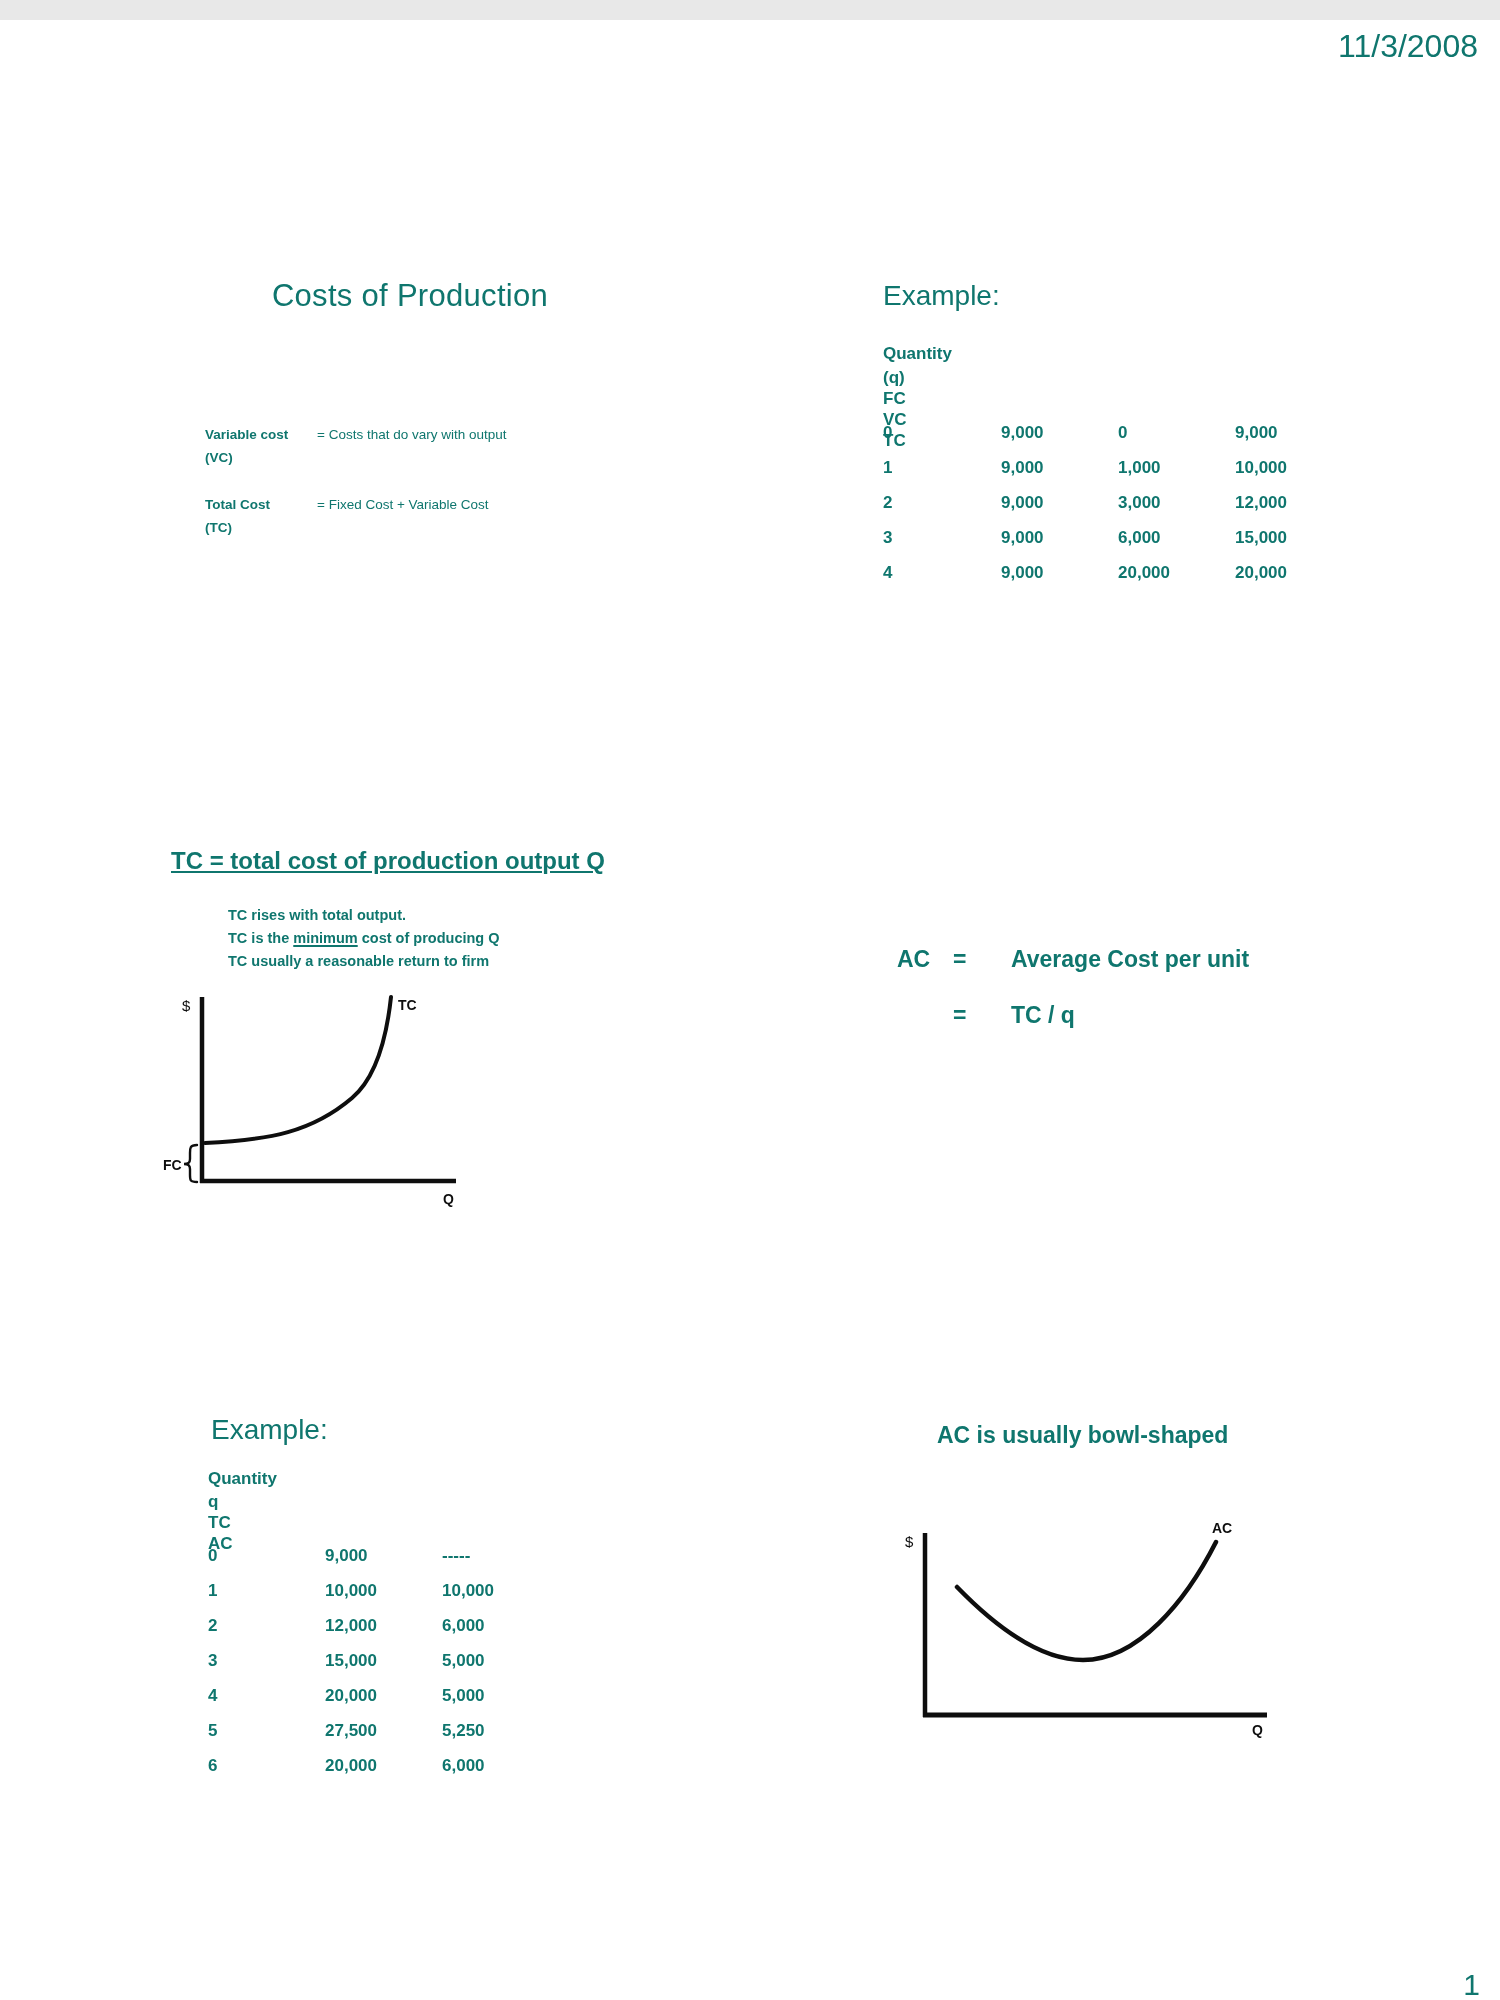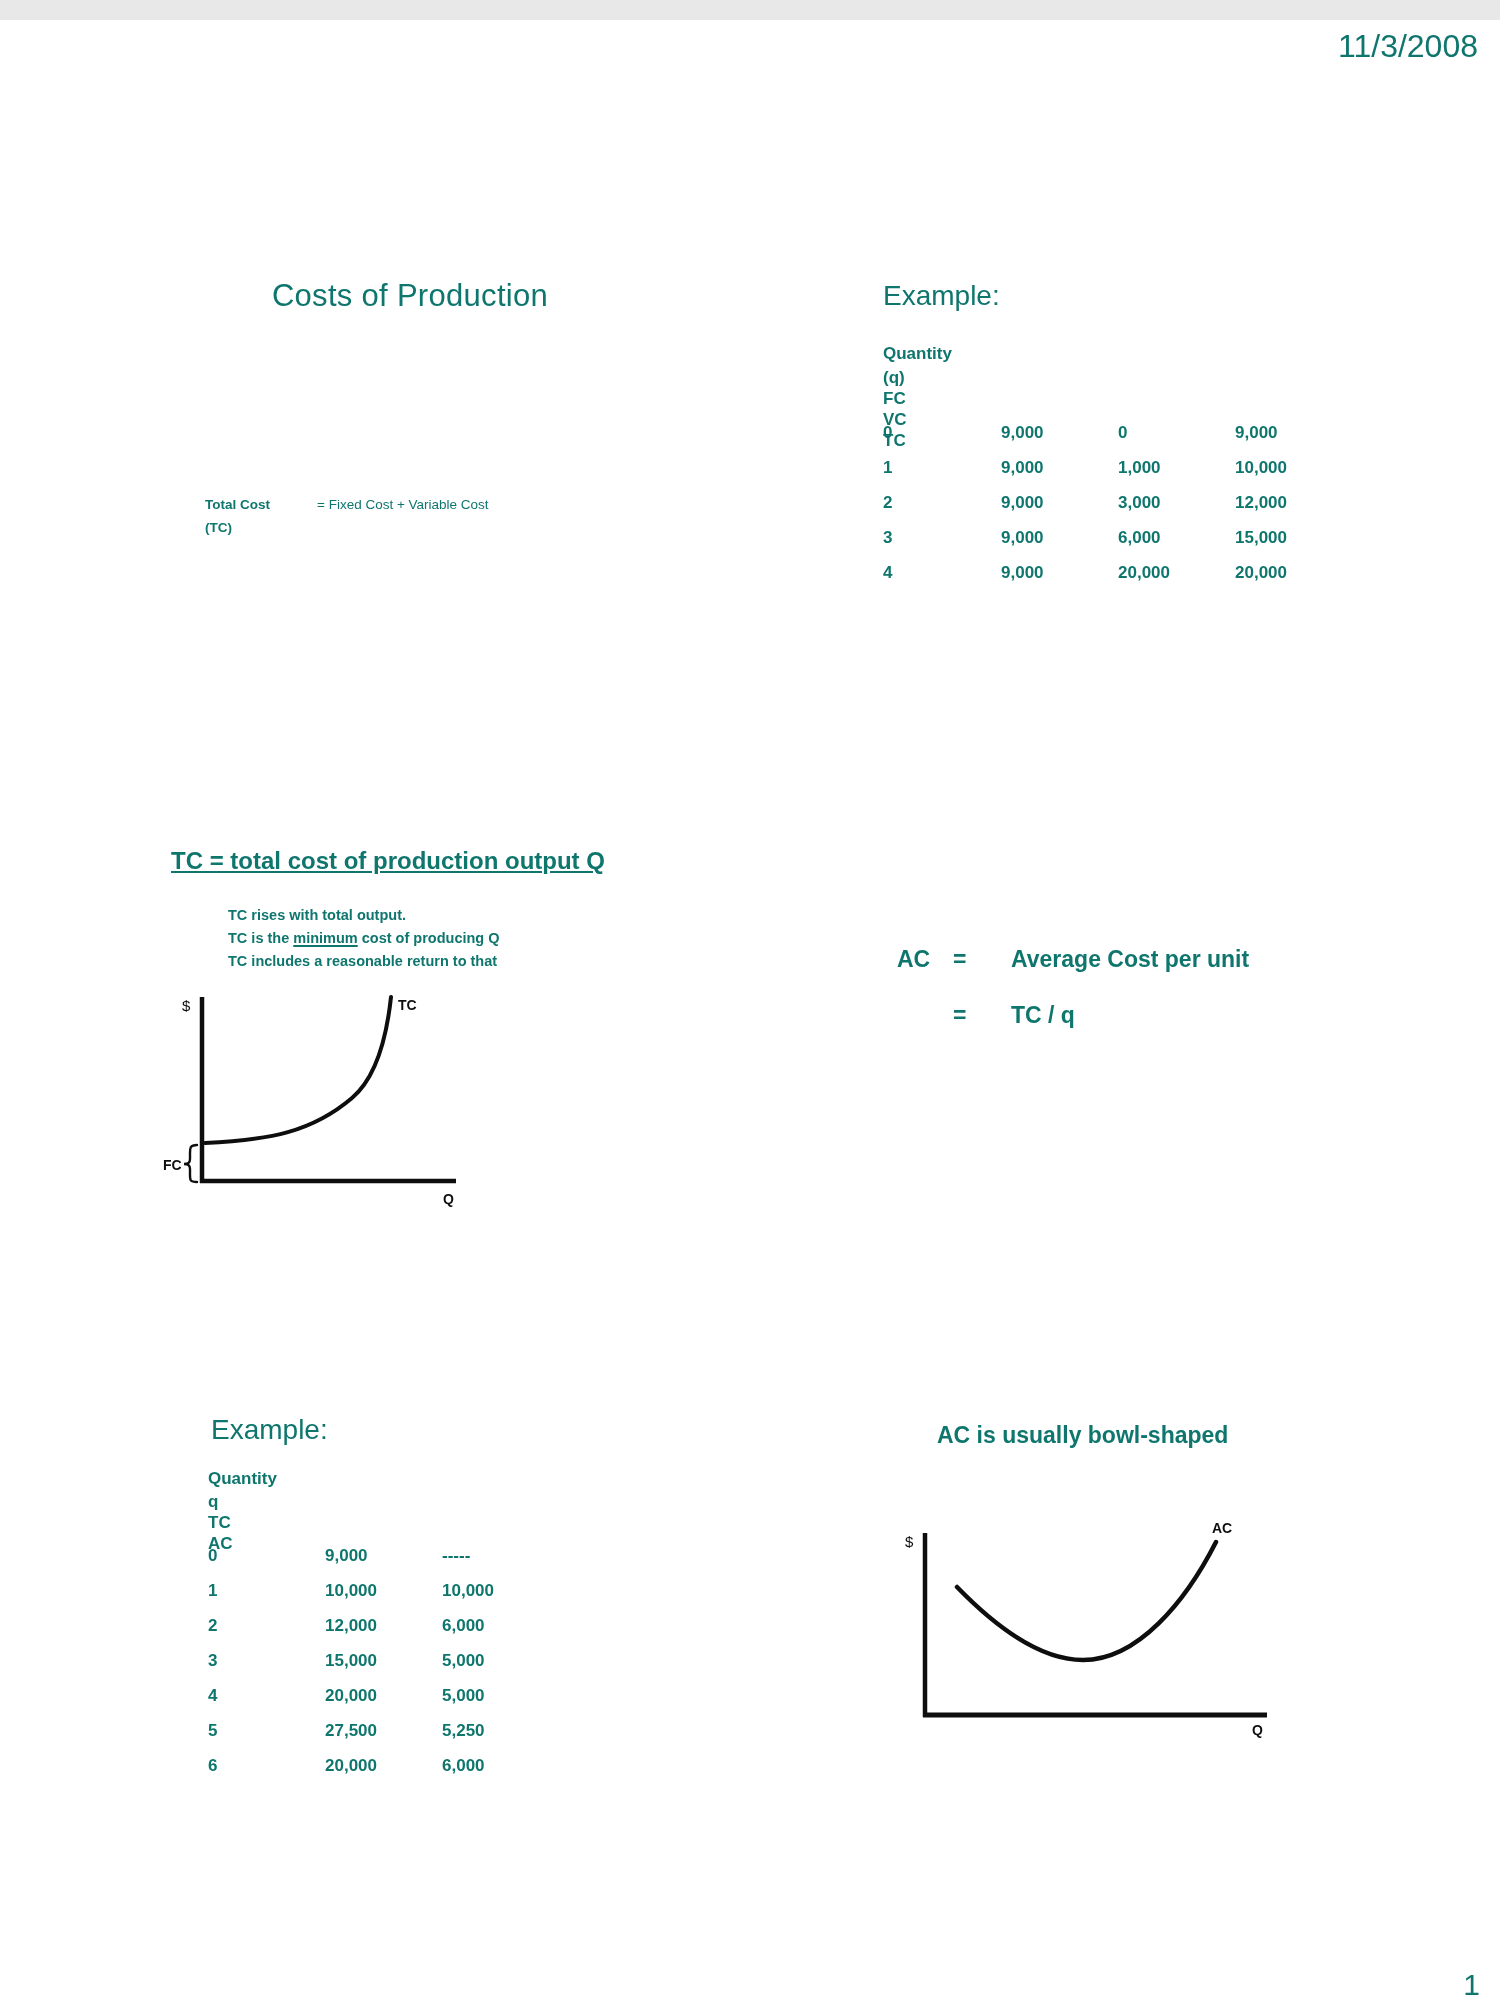--- a/index.html
+++ b/index.html
@@ -66,20 +66,29 @@
 <body>
 
 <div class="page">
 
   <div class="abs date nowrap">11/3/2008</div>
   <div class="abs pageno">1</div>
 
   <div class="abs s1-title nowrap">Costs of Production</div>
 
 
+  <div class="abs def d2">
+    <div class="def-term">
+      <div>Variable cost</div>
+      <div>(VC)</div>
+    </div>
+    <div>
+      <div class="nowrap">= Costs that do vary with output</div>
+    </div>
+  </div>
 
   <div class="abs def d3">
     <div class="def-term">
       <div>Total Cost</div>
       <div>(TC)</div>
     </div>
     <div>
       <div class="nowrap">= Fixed Cost + Variable Cost</div>
     </div>
   </div>
@@ -122,21 +131,21 @@
         <div class="tcell">9,000</div>
         <div class="tcell">20,000</div>
         <div class="tcell">20,000</div>
       </div>
     </div>
 
   <div class="abs s3-title nowrap">TC = total cost of production output Q</div>
   <div class="abs s3-bullets">
     <div class="nowrap">TC rises with total output.</div>
     <div class="nowrap"><span>TC is the </span><span class="u">minimum</span><span> cost of producing Q</span></div>
-    <div class="nowrap">TC includes a reasonable return to that</div>
+    <div class="nowrap">TC usually a reasonable return to firm</div>
   </div>
 
   <svg class="abs g-tc" width="310" height="232" viewBox="0 0 310 232">
     <text x="22" y="29" font-size="15">$</text>
     <line class="axis" x1="42" y1="15" x2="42" y2="201" stroke-width="4.5"></line>
     <line class="axis" x1="40" y1="199" x2="296" y2="199" stroke-width="4.5"></line>
     <path class="curve" d="M 45 161 C 110 158, 152 150, 192 116 C 218 94, 227 52, 231 15" stroke-width="4"></path>
     <text x="238" y="28" font-size="14" font-weight="bold">TC</text>
     <path class="curve" d="M 37 163 C 30 163, 30 166, 30 171 L 30 177 C 30 181, 28 182, 24 182 C 28 182, 30 183, 30 187 L 30 193 C 30 198, 30 200, 37 200" stroke-width="2.4"></path>
     <text x="3" y="188" font-size="14" font-weight="bold">FC</text>

